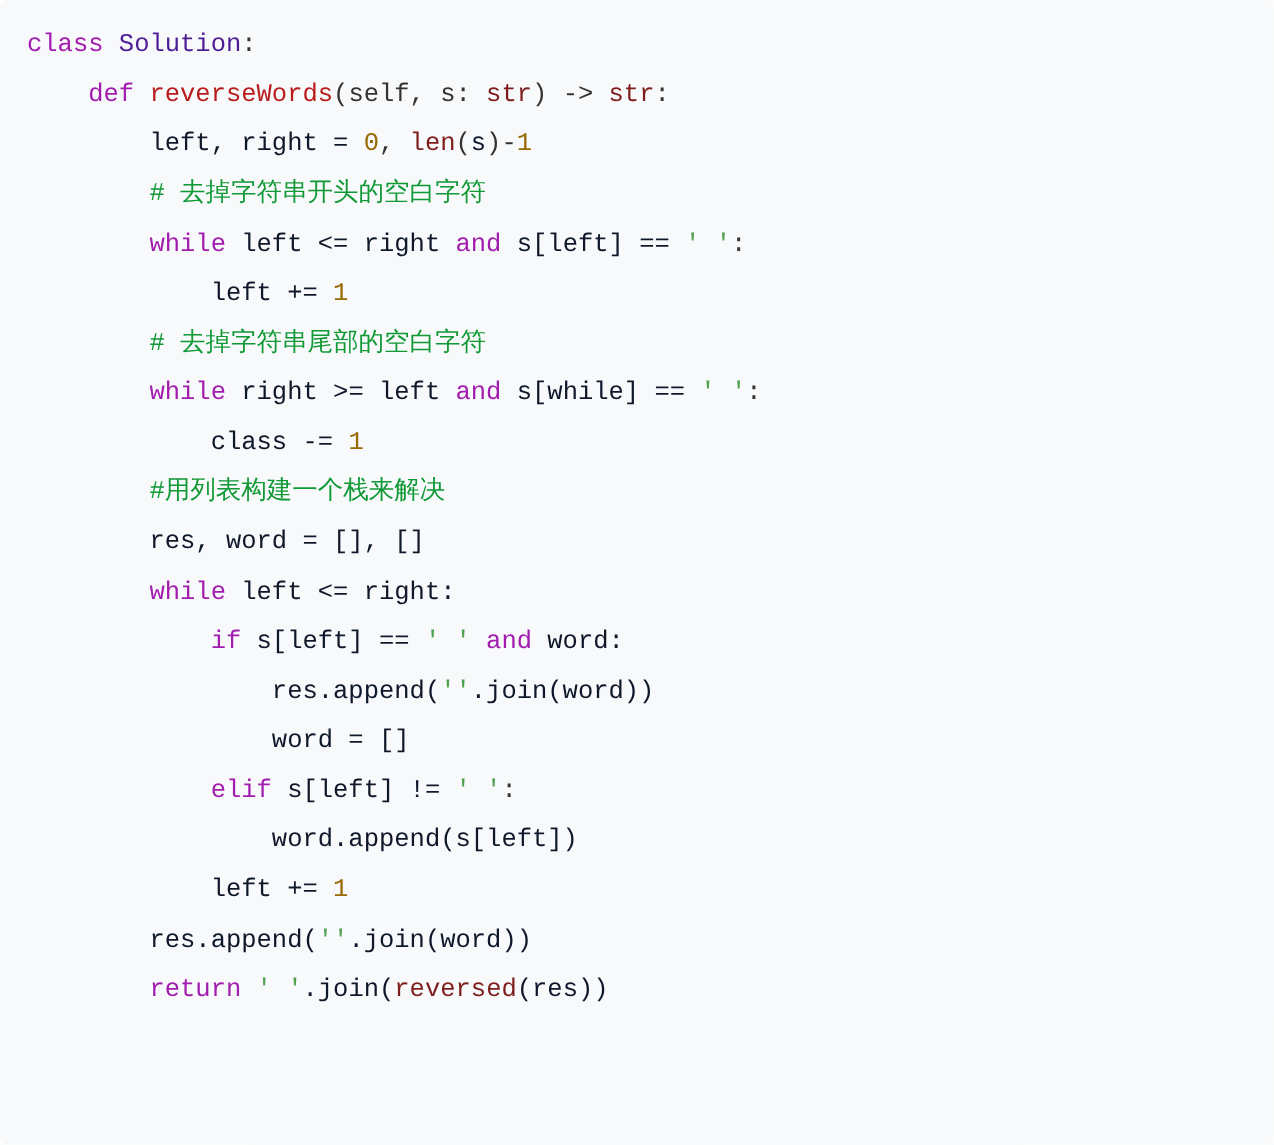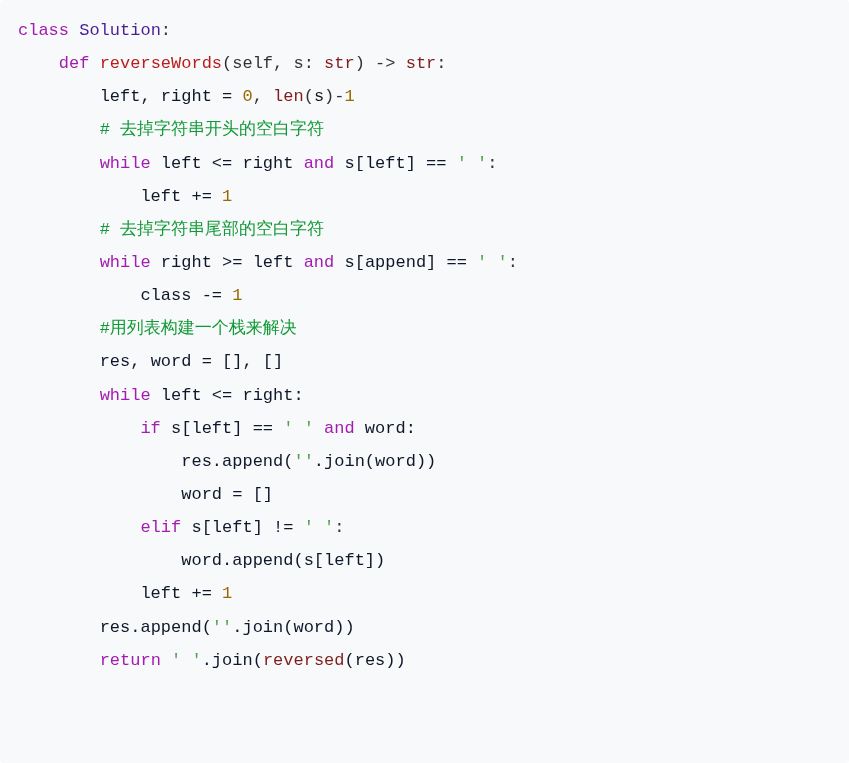--- a/index.html
+++ b/index.html
@@ -36,21 +36,21 @@
 </head>
 <body>
 
 <div class="code-block"><span><span class="tok-kw">class</span> <span class="tok-cls">Solution</span><span class="tok-punct">:</span></span>
 <span>    <span class="tok-kw">def</span> <span class="tok-fn">reverseWords</span><span class="tok-punct">(</span><span class="tok-param">self</span><span class="tok-punct">,</span><span> </span><span class="tok-param">s</span><span class="tok-punct">:</span> <span class="tok-builtin">str</span><span class="tok-punct">)</span><span class="tok-op"> -&gt; </span><span class="tok-builtin">str</span><span class="tok-punct">:</span></span>
 <span>        <span class="tok-id">left, right = </span><span class="tok-num">0</span><span class="tok-punct">, </span><span class="tok-builtin">len</span><span class="tok-punct">(</span><span class="tok-id">s</span><span class="tok-punct">)</span><span class="tok-op">-</span><span class="tok-num">1</span></span>
 <span>        <span class="tok-cmt"># 去掉字符串开头的空白字符</span></span>
 <span>        <span class="tok-kw">while</span><span class="tok-id"> left &lt;= right </span><span class="tok-kw">and</span><span class="tok-id"> s[left] == </span><span class="tok-str">' '</span><span class="tok-punct">:</span></span>
 <span>            <span class="tok-id">left += </span><span class="tok-num">1</span></span>
 <span>        <span class="tok-cmt"># 去掉字符串尾部的空白字符</span></span>
-<span>        <span class="tok-kw">while</span><span class="tok-id"> right &gt;= left </span><span class="tok-kw">and</span><span class="tok-id"> s[append] == </span><span class="tok-str">' '</span><span class="tok-punct">:</span></span>
+<span>        <span class="tok-kw">while</span><span class="tok-id"> right &gt;= left </span><span class="tok-kw">and</span><span class="tok-id"> s[while] == </span><span class="tok-str">' '</span><span class="tok-punct">:</span></span>
 <span>            <span class="tok-id">class -= </span><span class="tok-num">1</span></span>
 <span>        <span class="tok-cmt">#用列表构建一个栈来解决</span></span>
 <span>        <span class="tok-id">res, word = [], []</span></span>
 <span>        <span class="tok-kw">while</span><span class="tok-id"> left &lt;= right:</span></span>
 <span>            <span class="tok-kw">if</span><span class="tok-id"> s[left] == </span><span class="tok-str">' '</span><span> </span><span class="tok-kw">and</span><span class="tok-id"> word:</span></span>
 <span>                <span class="tok-id">res.append(</span><span class="tok-str">''</span><span class="tok-id">.join(word))</span></span>
 <span>                <span class="tok-id">word = []</span></span>
 <span>            <span class="tok-kw">elif</span><span class="tok-id"> s[left] != </span><span class="tok-str">' '</span><span class="tok-punct">:</span></span>
 <span>                <span class="tok-id">word.append(s[left])</span></span>
 <span>            <span class="tok-id">left += </span><span class="tok-num">1</span></span>

